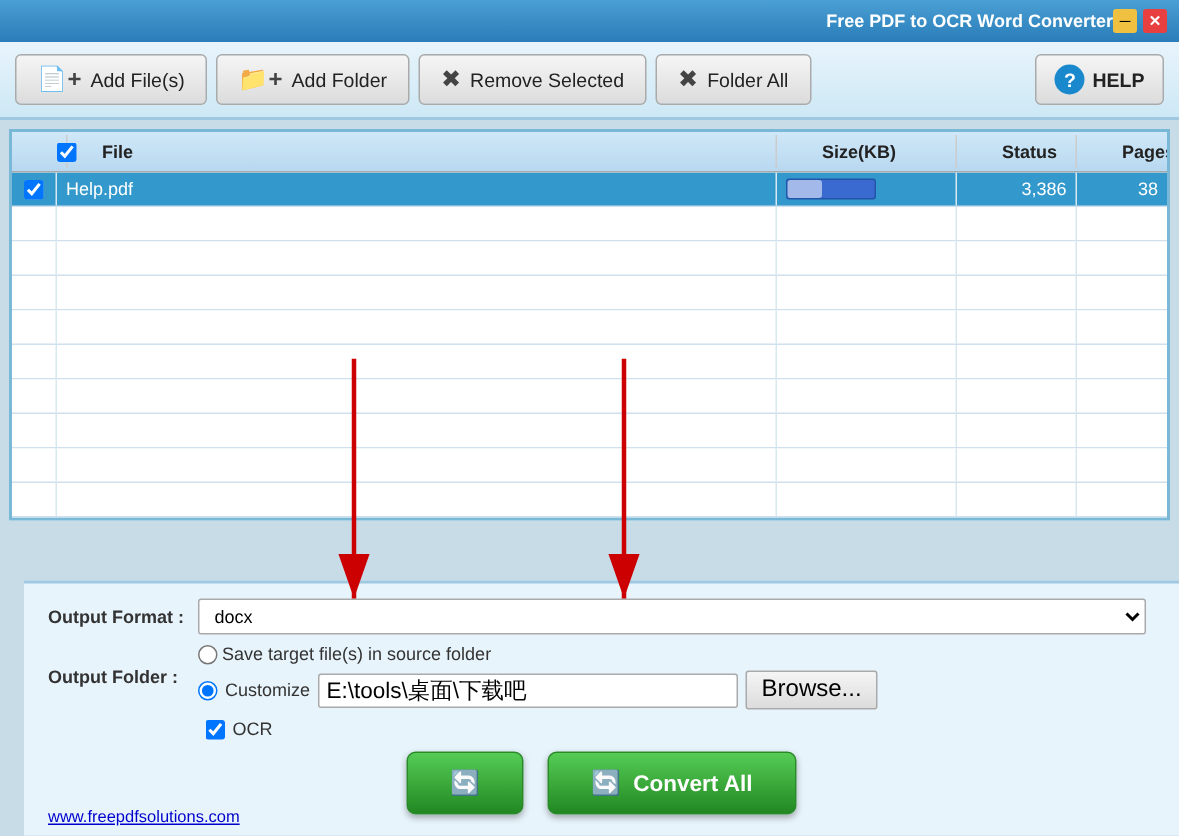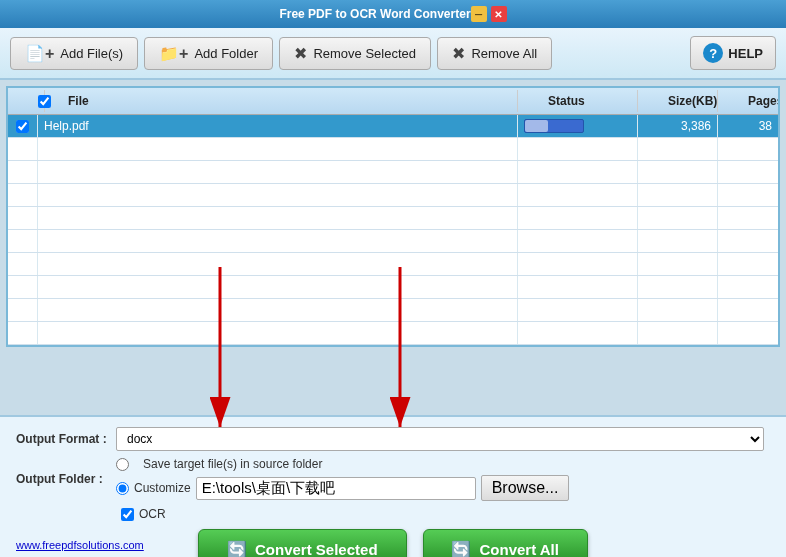--- a/index.html
+++ b/index.html
@@ -11,21 +11,21 @@
       height: 557px;
       overflow: hidden;
     }
 
     
     .title-bar {
       background: linear-gradient(to bottom, #4a9fd4, #2a7db8);
       height: 28px;
       display: flex;
       align-items: center;
-      justify-content: center;
+      justify-content: flex-end;
       padding: 0 8px;
       color: white;
       font-size: 12px;
       font-weight: bold;
     }
     .title-bar-controls {
       display: flex;
       gap: 4px;
     }
     .title-btn {
@@ -178,23 +178,23 @@
       border-radius: 2px;
     }
 
     
     .settings-panel {
       background: #e8f4fc;
       border-top: 2px solid #a0c8e0;
       padding: 10px 16px 8px 16px;
       position: absolute;
       bottom: 0;
-      left: 0;
+      left: 16px;
       right: 0;
-      height: 142px;
+      height: 170px;
     }
 
     .settings-row {
       display: flex;
       align-items: center;
       margin-bottom: 6px;
       font-size: 12px;
     }
     .settings-label {
       width: 100px;
@@ -214,21 +214,21 @@
 
     .radio-group {
       display: flex;
       flex-direction: column;
       gap: 4px;
       margin-left: 0;
     }
     .radio-row {
       display: flex;
       align-items: flex-end;
-      gap: 14px;
+      gap: 3px;
       font-size: 12px;
       color: #333;
     }
     .customize-row {
       display: flex;
       align-items: center;
       gap: 5px;
       font-size: 12px;
       color: #333;
     }
@@ -321,44 +321,44 @@
   <button class="toolbar-btn">
     <span class="btn-icon btn-icon-add">📁+</span>
     <span>Add Folder</span>
   </button>
   <button class="toolbar-btn">
     <span class="btn-icon btn-icon-remove">✖</span>
     <span>Remove Selected</span>
   </button>
   <button class="toolbar-btn">
     <span class="btn-icon btn-icon-remove">✖</span>
-    <span>Remove All</span>
+    <span>Folder All</span>
   </button>
   <div class="spacer"></div>
   <button class="help-btn">
     <span class="help-icon">?</span>
     <span>HELP</span>
   </button>
 </div>
 
 <div style="position:relative; height: calc(557px - 28px - 52px - 160px);">
   <div class="file-area">
 
     <div class="table-header">
       <div class="th">
         <input type="checkbox" checked="" style="margin: 0px;">
       </div>
       <div class="th">
         <span>File</span>
       </div>
       <div class="th">
+        <span>Size(KB)</span>
+      </div>
+      <div class="th">
         <span>Status</span>
-      </div>
-      <div class="th">
-        <span>Size(KB)</span>
       </div>
       <div class="th">
         <span>Pages</span>
       </div>
     </div>
 
     <div class="table-body">
 
       <div class="table-row selected">
         <div class="td checkbox-cell">
@@ -476,21 +476,20 @@
 
   <div class="ocr-row">
     <span style="width:100px;"></span>
     <input type="checkbox" checked="" style="">
     <span>OCR</span>
   </div>
 
   <div class="convert-btns">
     <button class="convert-btn">
       <span class="convert-icon">🔄</span>
-      <span>Convert Selected</span>
     </button>
     <button class="convert-btn">
       <span class="convert-icon">🔄</span>
       <span>Convert All</span>
     </button>
   </div>
 
   <div class="footer-link">
     <span>www.freepdfsolutions.com</span>
   </div>

